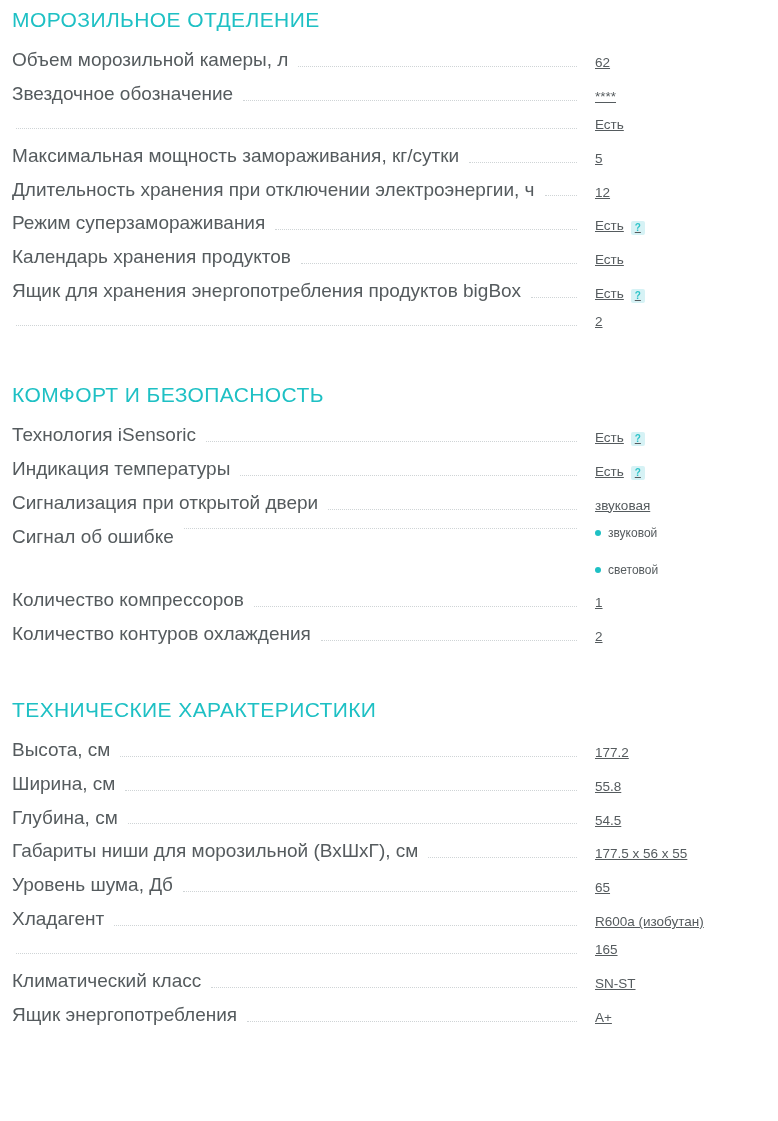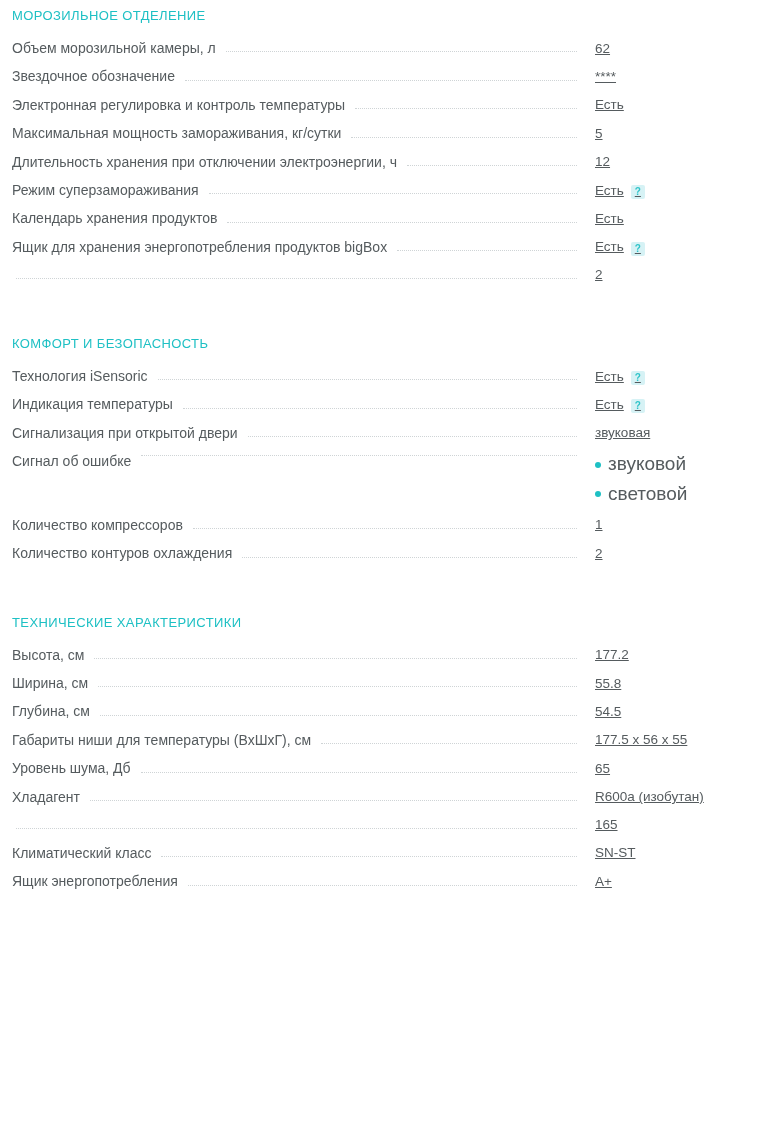--- a/index.html
+++ b/index.html
@@ -17,35 +17,35 @@
   .page {
     width: 778px;
     box-sizing: border-box;
     padding: 0 12px;
   }
   .section {
     margin-bottom: 6px;
   }
   .section-title {
     color: #1ec0c4;
-    font-size: 13px;
+    font-size: 21px;
     letter-spacing: 0.4px;
     font-weight: 400;
     text-transform: uppercase;
     margin: 0 0 18px 0;
     padding-top: 8px;
   }
   .spec-row {
     display: flex;
     align-items: flex-end;
     padding: 0 0 13px 0;
     line-height: 1.1;
   }
   .spec-label {
-    font-size: 14px;
+    font-size: 19px;
     color: #555b5e;
     white-space: nowrap;
     padding-right: 6px;
   }
   .dots {
     flex: 1 1 auto;
     border-bottom: 1px dotted #cfd4d6;
     margin: 0 4px 4px 4px;
     height: 1px;
     min-width: 10px;
@@ -81,29 +81,29 @@
     top: 1px;
   }
   .multi-value {
     display: block;
     width: 185px;
     flex: 0 0 185px;
     padding-left: 14px;
     box-sizing: border-box;
   }
   .bullet-line {
-    font-size: 19px;
+    font-size: 12px;
     color: #555b5e;
     display: flex;
     align-items: center;
     gap: 7px;
     white-space: nowrap;
   }
   .bullet-line + .bullet-line {
-    margin-top: 9px;
+    margin-top: 24px;
     align-items: center;
   }
   .bullet {
     width: 6px;
     height: 6px;
     border-radius: 50%;
     background: #1ec0c4;
     display: inline-block;
     flex: 0 0 auto;
   }
@@ -132,21 +132,20 @@
         </div>
       </div>
       <div class="spec-row">
         <div class="spec-label">Звездочное обозначение</div>
         <div class="dots"></div>
         <div class="spec-value">
           <span>****</span>
         </div>
       </div>
       <div class="spec-row">
-        <div class="spec-label">Электронная регулировка и контроль температуры</div>
         <div class="dots"></div>
         <div class="spec-value">
           <span>Есть</span>
         </div>
       </div>
       <div class="spec-row">
         <div class="spec-label">Максимальная мощность замораживания, кг/сутки</div>
         <div class="dots"></div>
         <div class="spec-value">
           <span>5</span>
@@ -262,21 +261,21 @@
         </div>
       </div>
       <div class="spec-row">
         <div class="spec-label">Глубина, см</div>
         <div class="dots"></div>
         <div class="spec-value">
           <span>54.5</span>
         </div>
       </div>
       <div class="spec-row">
-        <div class="spec-label">Габариты ниши для температуры (ВхШхГ), см</div>
+        <div class="spec-label">Габариты ниши для морозильной (ВхШхГ), см</div>
         <div class="dots"></div>
         <div class="spec-value">
           <span>177.5 x 56 x 55</span>
         </div>
       </div>
       <div class="spec-row">
         <div class="spec-label">Уровень шума, Дб</div>
         <div class="dots"></div>
         <div class="spec-value">
           <span>65</span>

